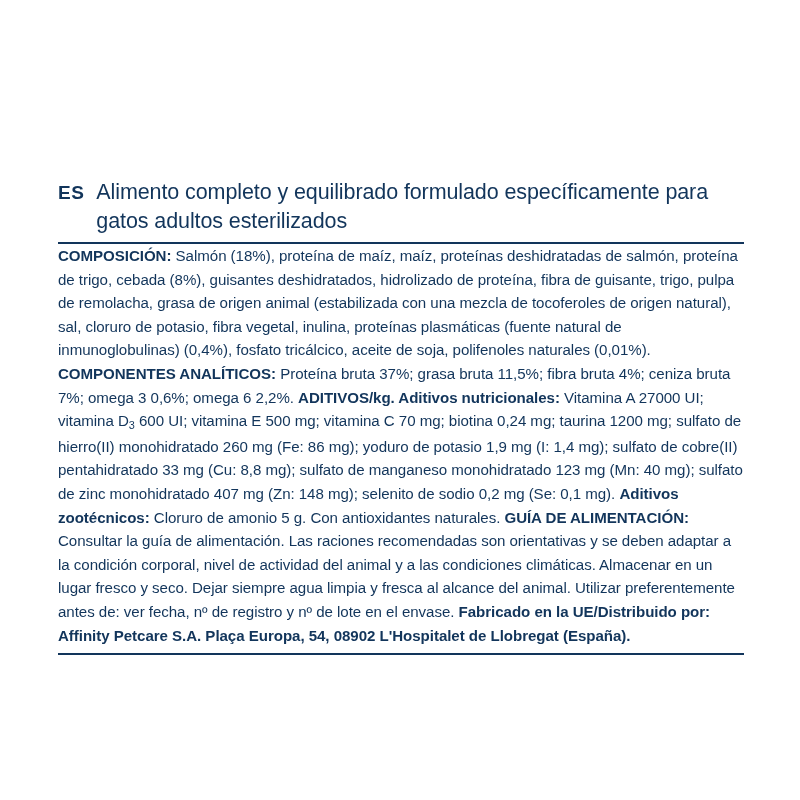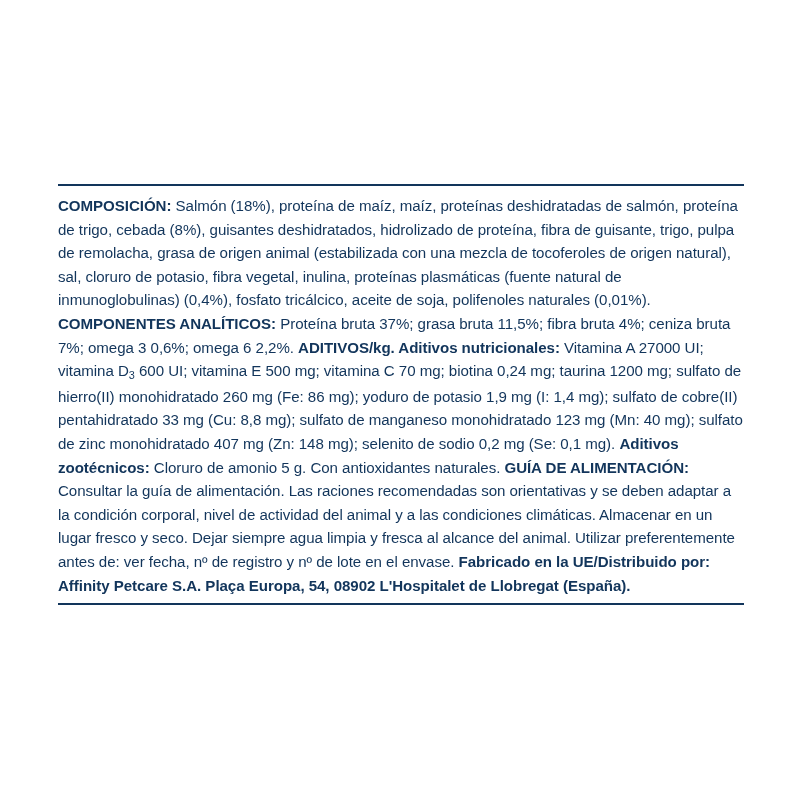--- a/index.html
+++ b/index.html
@@ -44,21 +44,21 @@
     color: #12355b;
     font-weight: 400;
     letter-spacing: -0.1px;
   }
   .rule {
     margin-top: 6px;
     border-top: 2px solid #12355b;
     width: 100%;
   }
   .body-text {
-    margin-top: 8px;
+    margin-top: 0;
     font-size: 15.1px;
     line-height: 23.6px;
     color: #12355b;
     text-align: left;
     letter-spacing: -0.05px;
   }
   .body-text b {
     font-weight: bold;
   }
   .bottom-rule {
@@ -72,20 +72,24 @@
     position: relative;
     bottom: -0.22em;
   }
 </style>
 </head>
 <body>
 
 <div class="page">
   <div class="label-block">
 
+    <div class="header-row">
+      <span class="lang-code">ES</span>
+      <span class="header-title">Alimento completo y equilibrado formulado específicamente para gatos adultos esterilizados</span>
+    </div>
 
     <div class="rule"></div>
 
     <div class="body-text">
       <b>COMPOSICIÓN:</b><span> Salmón (18%), proteína de maíz, maíz, proteínas deshidratadas de salmón, proteína de trigo, cebada (8%), guisantes deshidratados, hidrolizado de proteína, fibra de guisante, trigo, pulpa de remolacha, grasa de origen animal (estabilizada con una mezcla de tocoferoles de origen natural), sal, cloruro de potasio, fibra vegetal, inulina, proteínas plasmáticas (fuente natural de inmunoglobulinas) (0,4%), fosfato tricálcico, aceite de soja, polifenoles naturales (0,01%). </span><b>COMPONENTES ANALÍTICOS:</b><span> Proteína bruta 37%; grasa bruta 11,5%; fibra bruta 4%; ceniza bruta 7%; omega 3 0,6%; omega 6 2,2%. </span><b>ADITIVOS/kg. Aditivos nutricionales:</b><span> Vitamina A 27000 UI; vitamina D<sub>3</sub> 600 UI; vitamina E 500 mg; vitamina C 70 mg; biotina 0,24 mg; taurina 1200 mg; sulfato de hierro(II) monohidratado 260 mg (Fe: 86 mg); yoduro de potasio 1,9 mg (I: 1,4 mg); sulfato de cobre(II) pentahidratado 33 mg (Cu: 8,8 mg); sulfato de manganeso monohidratado 123 mg (Mn: 40 mg); sulfato de zinc monohidratado 407 mg (Zn: 148 mg); selenito de sodio 0,2 mg (Se: 0,1 mg). </span><b>Aditivos zootécnicos:</b><span> Cloruro de amonio 5 g. Con antioxidantes naturales. </span><b>GUÍA DE ALIMENTACIÓN:</b><span> Consultar la guía de alimentación. Las raciones recomendadas son orientativas y se deben adaptar a la condición corporal, nivel de actividad del animal y a las condiciones climáticas. Almacenar en un lugar fresco y seco. Dejar siempre agua limpia y fresca al alcance del animal. Utilizar preferentemente antes de: ver fecha, nº de registro y nº de lote en el envase. </span><b>Fabricado en la UE/Distribuido por: Affinity Petcare S.A. Plaça Europa, 54, 08902 L'Hospitalet de Llobregat (España).</b>
     </div>
 
     <div class="bottom-rule"></div>
   </div>
 </div>

